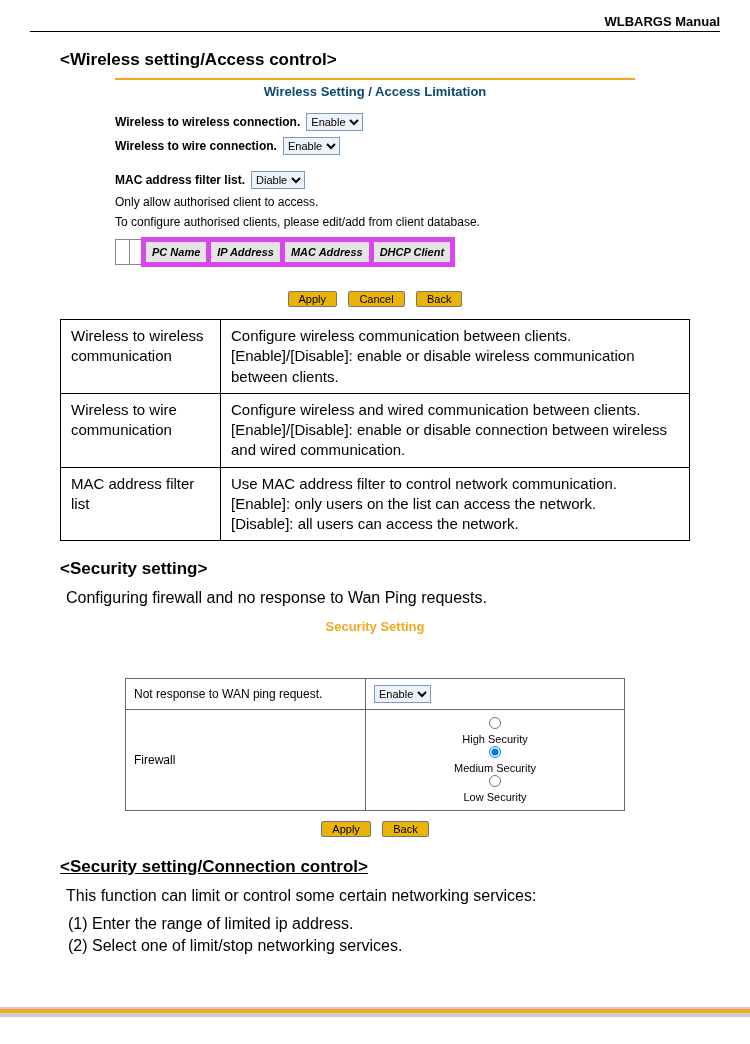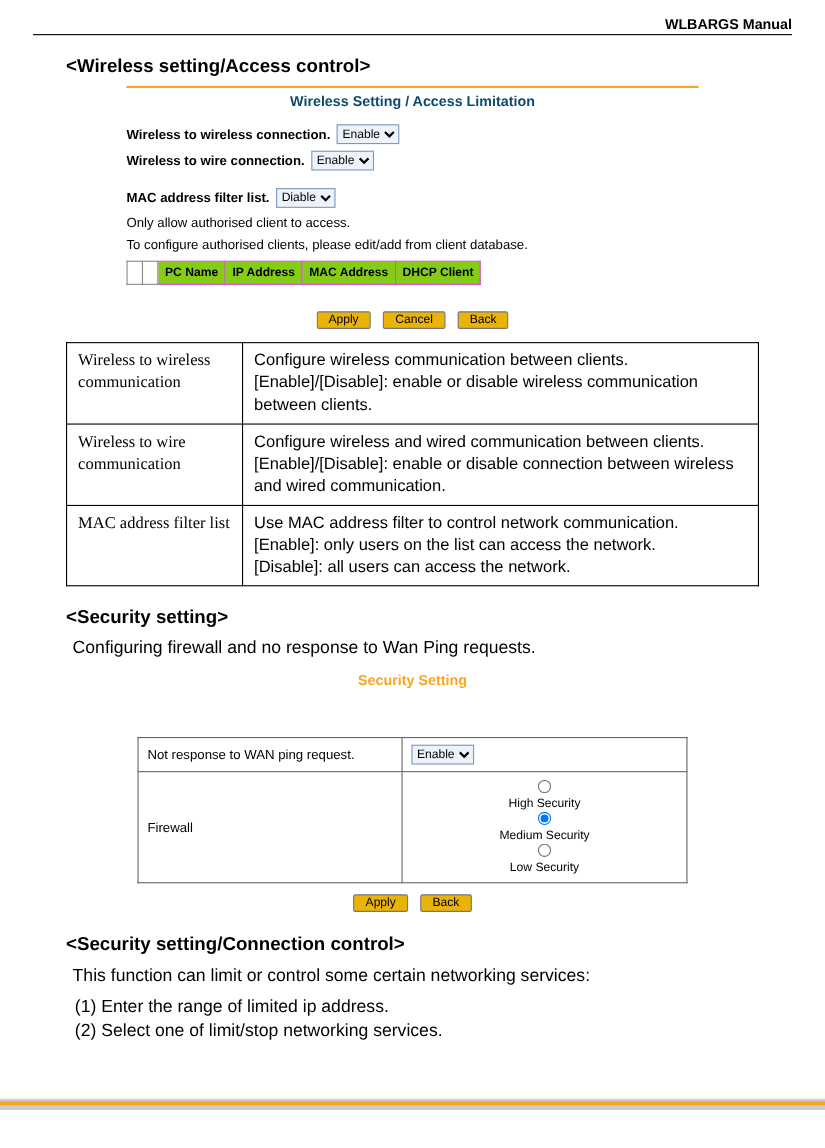--- a/index.html
+++ b/index.html
@@ -58,24 +58,25 @@
     border: 1px solid #7a9ac0;
     background: #eef3fa;
     height: 18px;
   }
   .mini-table {
     border-collapse: collapse;
     margin-top: 8px;
     font-size: 11px;
   }
   .mini-table th {
-    border: 1px solid #d946ef;
+    border: 5px solid #d946ef;
     padding: 4px 6px;
     font-weight: bold;
-    background: #84cc16;
+    background: #e5e5e5;
+    font-style: italic;
   }
   .mini-table td.lead {
     border: 1px solid #888;
     width: 14px;
   }
   .btn-row {
     text-align: center;
     margin-top: 24px;
   }
   .btn-row button, .btn-row2 button {
@@ -95,21 +96,20 @@
     margin-top: 6px;
   }
   table.desc td {
     border: 1px solid #000;
     padding: 6px 10px;
     vertical-align: top;
     line-height: 1.35;
   }
   table.desc td.left {
     width: 160px;
-    font-family: Liberation Serif, serif;
   }
   .body-text {
     font-size: 16px;
     margin: 2px 0 8px 6px;
     line-height: 1.35;
   }
   .body-text-item {
     font-size: 16px;
     margin: 4px 0 4px 8px;
   }
@@ -284,21 +284,21 @@
         </td>
       </tr>
     </tbody>
       </table>
     <div class="btn-row2">
       <button>Apply</button>
       <button>Back</button>
     </div>
   </div>
 
-  <h3 class="section" style="margin-top:20px;">&lt;Security setting/Connection control&gt;</h3>
+  <h3 class="section" style="margin-top:20px;text-decoration:underline;">&lt;Security setting/Connection control&gt;</h3>
   <div class="body-text">This function can limit or control some certain networking services:</div>
   <div class="body-text-item">(1) Enter the range of limited ip address.</div>
   <div class="body-text-item">(2) Select one of limit/stop networking services.</div>
 
 </div>
 
 <div class="footer-band">
   <div class="footer-yellow"></div>
   <div class="page-num">37</div>
 </div>

